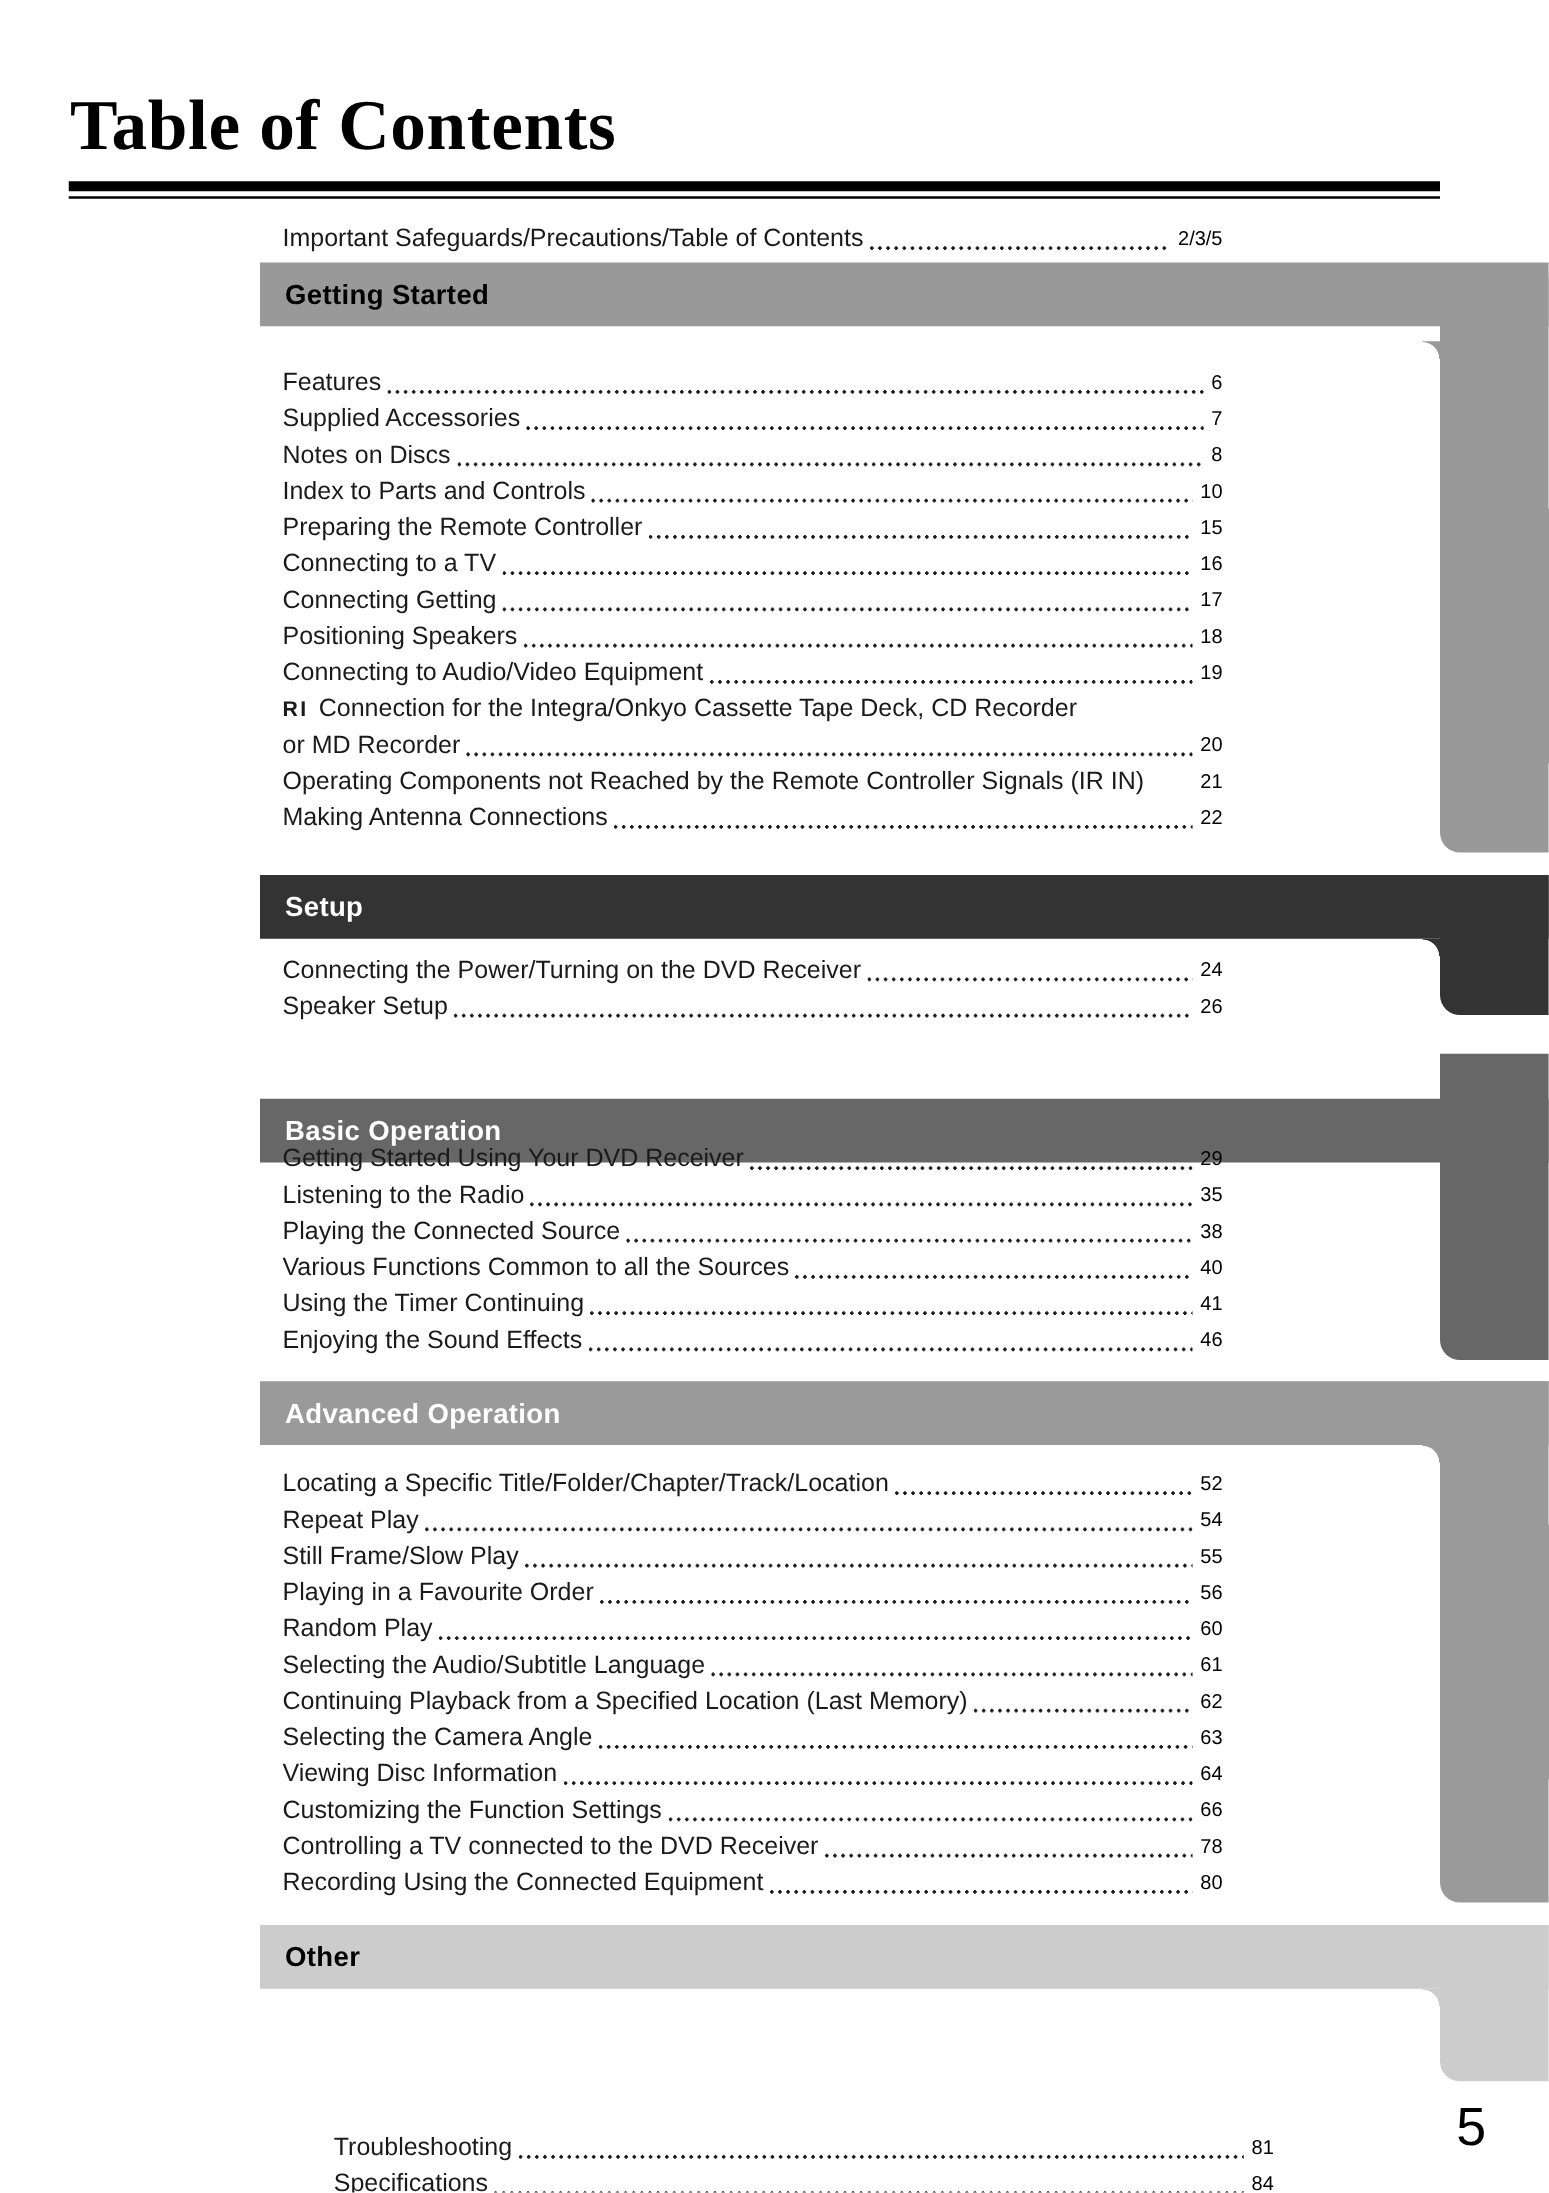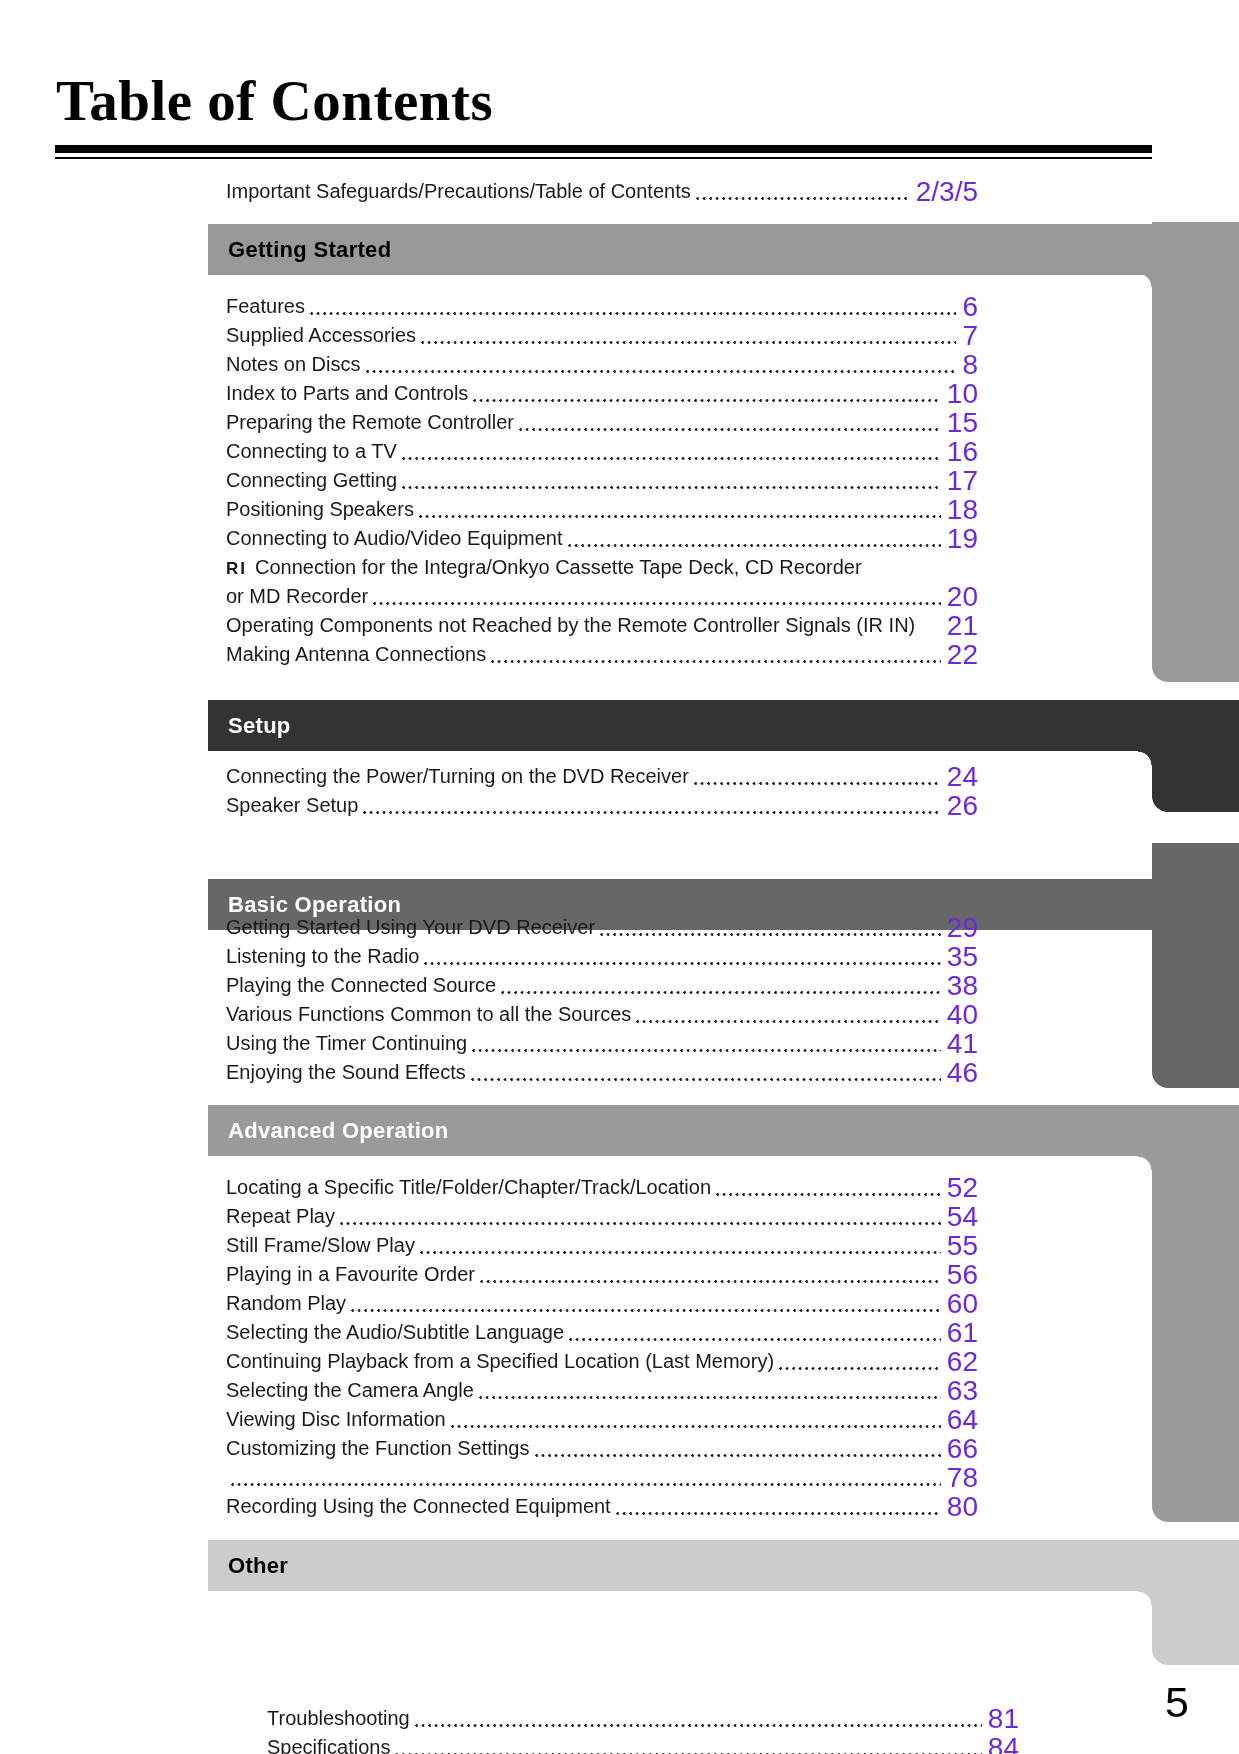--- a/index.html
+++ b/index.html
@@ -24,21 +24,21 @@
   .rule-thick { position: absolute; left: 55px; top: 145px; width: 1097px; height: 8px; background: #000; }
   .rule-thin  { position: absolute; left: 55px; top: 157px; width: 1097px; height: 2px; background: #000; }
 
   
   .sec-header {
     position: absolute; left: 208px; right: 0; height: 51px;
     display: flex; align-items: center;
     padding-left: 20px; box-sizing: border-box;
   }
   .sec-label { font-size: 22px; font-weight: bold; letter-spacing: 0.3px; white-space: nowrap; }
-  .h0 { top: 224px; }
+  .h0 { top: 210px; }
   .h1 { top: 700px; }
   .h2 { top: 843px; }
   .h3 { top: 1105px; }
   .h4 { top: 1540px; }
 
   
   .tab {
     position: absolute; left: 1152px; width: 87px;
     border-bottom-left-radius: 16px;
   }
@@ -60,21 +60,21 @@
   .entries { position: absolute; left: 226px; width: 752px; }
   .e0 { top: 292px; }
   .e1 { top: 762px; }
   .e2 { top: 913px; }
   .e3 { top: 1173px; }
   .e4 { top: 1704px; margin-left: 41px; }
   .intro-row { position: absolute; left: 226px; width: 752px; top: 177px; }
 
   .entry { height: 29px; line-height: 29px; display: flex; }
   .entry .lbl { white-space: nowrap; font-size: 20px; color: #1a1a1a; }
-  .entry .pg  { white-space: nowrap; font-size: 28px; color: #6d28d9; }
+  .entry .pg  { white-space: nowrap; font-size: 16px; color: #000000; }
   .leader {
     flex: 1 1 auto; min-width: 10px; height: 3px;
     align-self: flex-end; margin: 0 6px 6px 5px;
     background-image: radial-gradient(circle 1.3px at 1.5px 1.5px, #1a1a1a 1.25px, rgba(0,0,0,0) 1.45px);
     background-size: 6.5px 3px; background-repeat: repeat-x; background-position: 0 0;
   }
   .leader.no-dots { background: none; }
 
   .ri {
     font-weight: bold; font-size: 17px; letter-spacing: 2px;
@@ -278,20 +278,21 @@
       <span class="lbl">Viewing Disc Information</span>
       <span class="leader"></span>
       <span class="pg">64</span>
     </div>
     <div class="entry">
       <span class="lbl">Customizing the Function Settings</span>
       <span class="leader"></span>
       <span class="pg">66</span>
     </div>
     <div class="entry">
+      <span class="lbl">Controlling a TV connected to the DVD Receiver</span>
       <span class="leader"></span>
       <span class="pg">78</span>
     </div>
     <div class="entry">
       <span class="lbl">Recording Using the Connected Equipment</span>
       <span class="leader"></span>
       <span class="pg">80</span>
     </div>
   </div>
 

